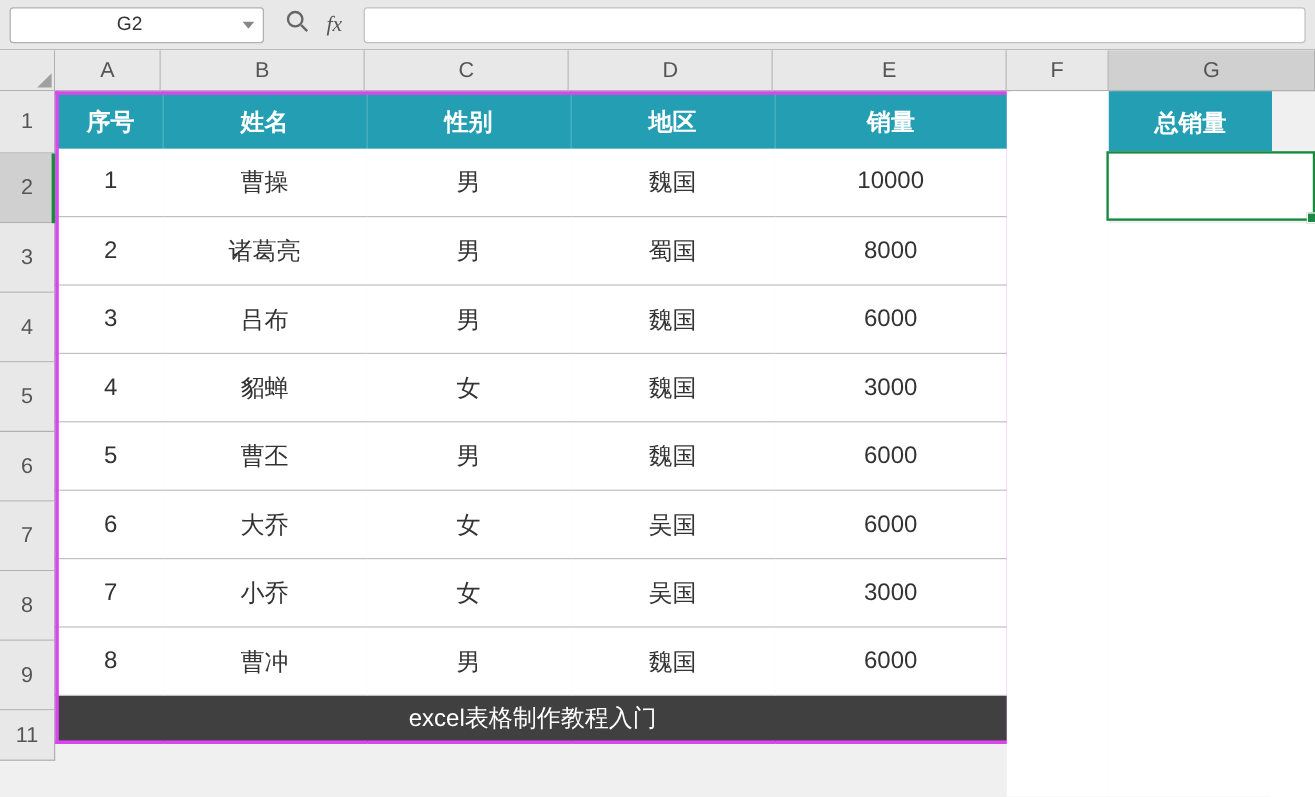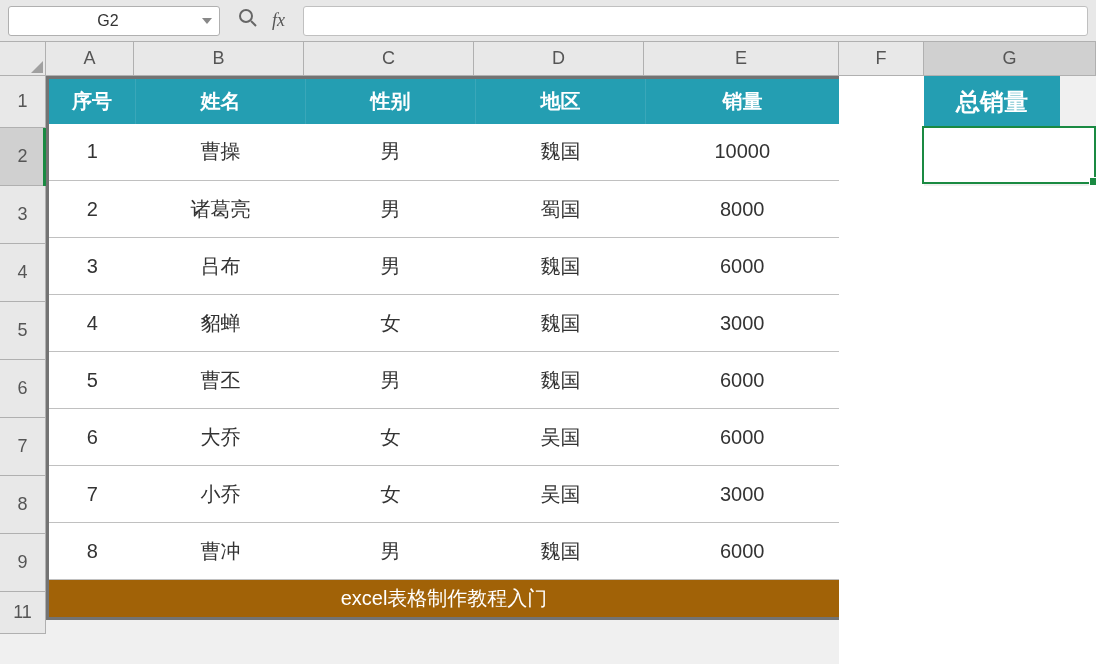--- a/index.html
+++ b/index.html
@@ -163,21 +163,21 @@
     
     .row-h1 { height: 52px; }
     .row-h { height: 58px; }
     .row-h10 { height: 42px; }
     
     .cells-area {
       position: relative;
     }
     
     .data-table {
-      border: 3px solid #737373;
+      border: 3px solid #d946ef;
       border-collapse: collapse;
       padding-left: 12px;
     }
     
     .data-table th {
       background: #249eb2;
       color: #fff;
       font-size: 20px;
       font-weight: bold;
       height: 46px;
@@ -188,36 +188,36 @@
     .data-table td {
       height: 57px;
       text-align: center;
       font-size: 20px;
       color: #333;
       border-bottom: 1px solid #c0c0c0;
       background: #fff;
     }
     
     .data-table .footer-row td {
-      background: #a16207;
+      background: #404040;
       color: #fff;
       font-size: 20px;
       height: 39px;
       border-bottom: none;
     }
     
     .total-header {
       position: absolute;
       left: 878px;
       top: 0;
       width: 136px;
       height: 52px;
       background: #249eb2;
       color: #fff;
-      font-size: 24px;
+      font-size: 20px;
       font-weight: bold;
       display: flex;
       align-items: center;
       justify-content: center;
     }
     
     .selected-cell {
       position: absolute;
       left: 876px;
       top: 50px;

